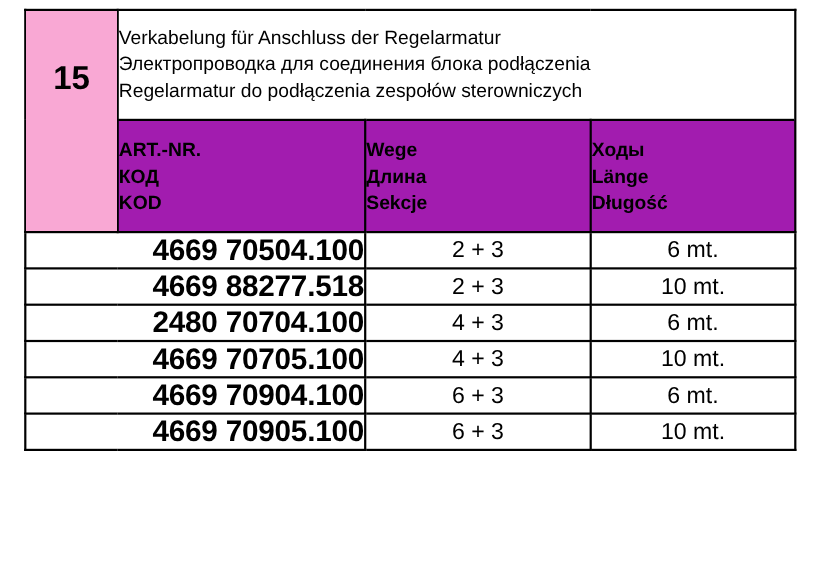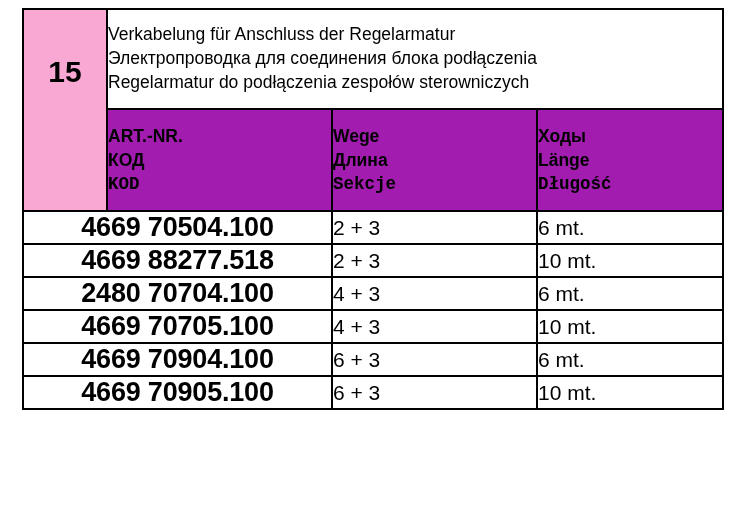--- a/index.html
+++ b/index.html
@@ -73,32 +73,33 @@
   .hdr {
     background: #a21caf;
     font-weight: bold;
     font-size: 17.5px;
     line-height: 1.38;
     padding: 6px 0 8px 0;
     border-top: 2px solid #000000 !important;
   }
   .hdr .l1 { display: block; }
   .hdr .l2 { display: block; }
-  .hdr .l3 { display: block; font-family: Liberation Mono, monospace; }
+  .hdr .l3 { display: block; }
 
   
   .cell-art {
-    text-align: center;
+    text-align: right;
     font-size: 27px;
     font-weight: bold;
     letter-spacing: -0.2px;
     padding: 4px 0 6px 0;
     white-space: nowrap;
   }
   .cell-plain {
+    text-align: center;
     font-size: 21px;
     padding: 4px 0 6px 0;
   }
 </style>
 </head>
 <body>
 
 <div class="sheet">
   <table class="spec">
     <colgroup>

